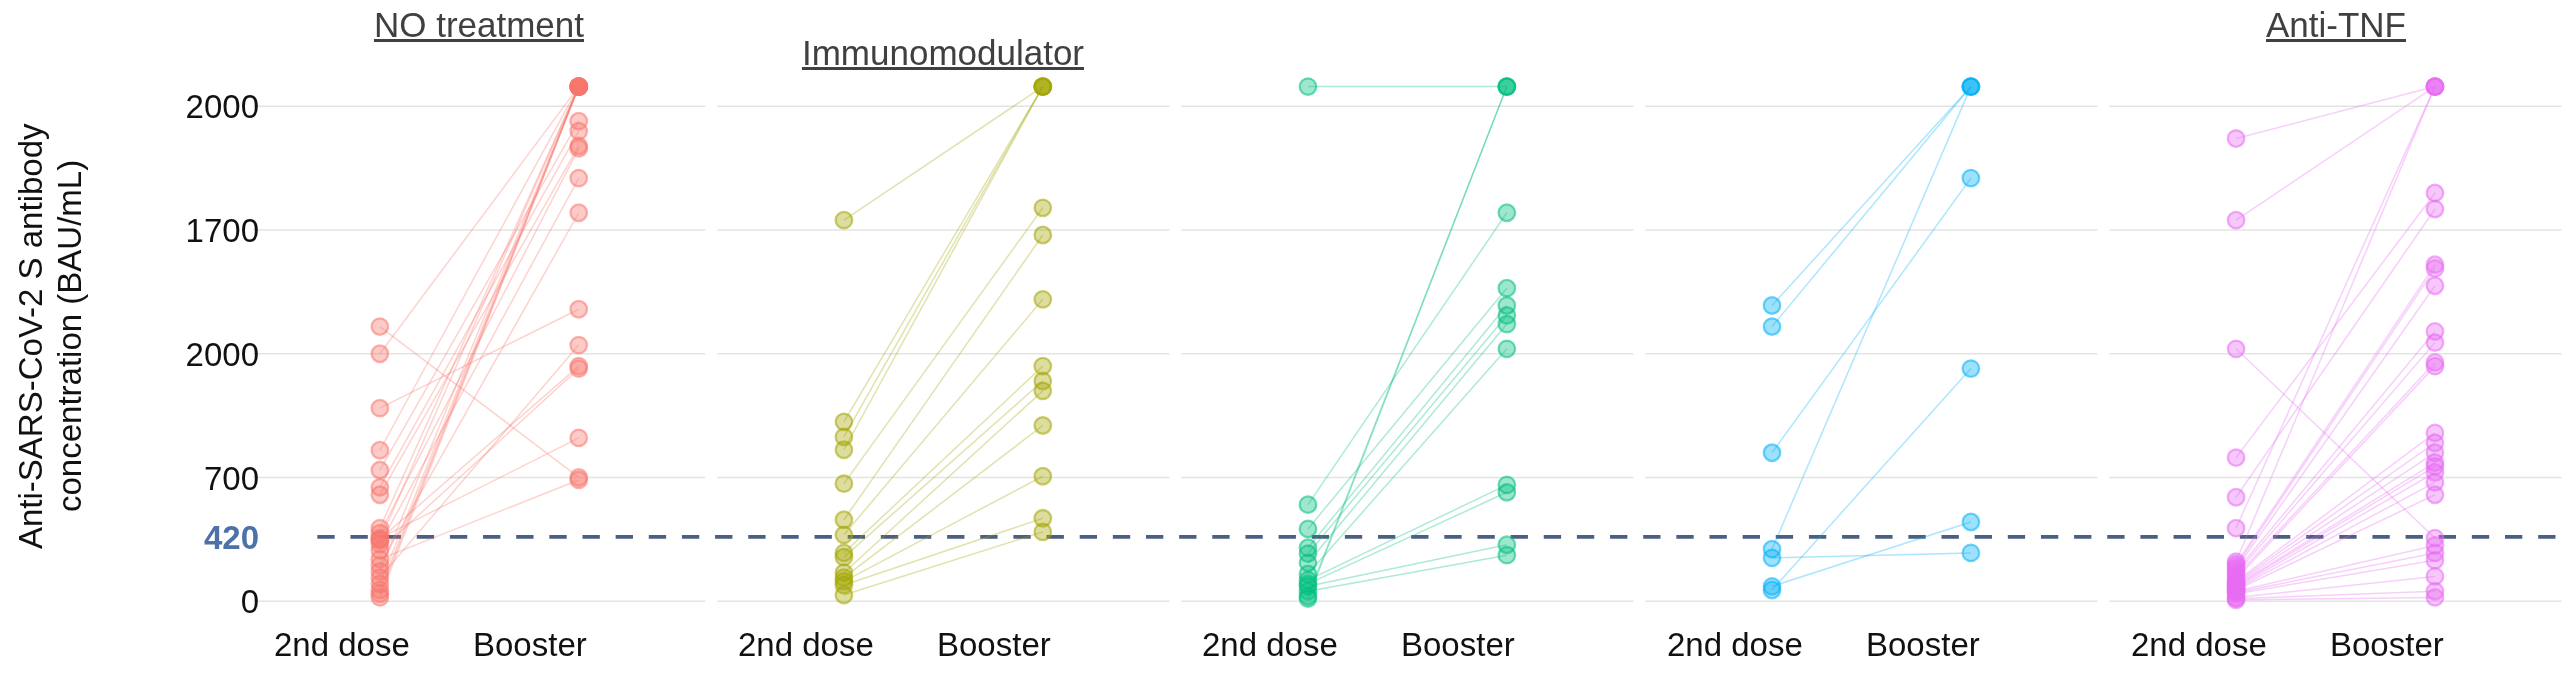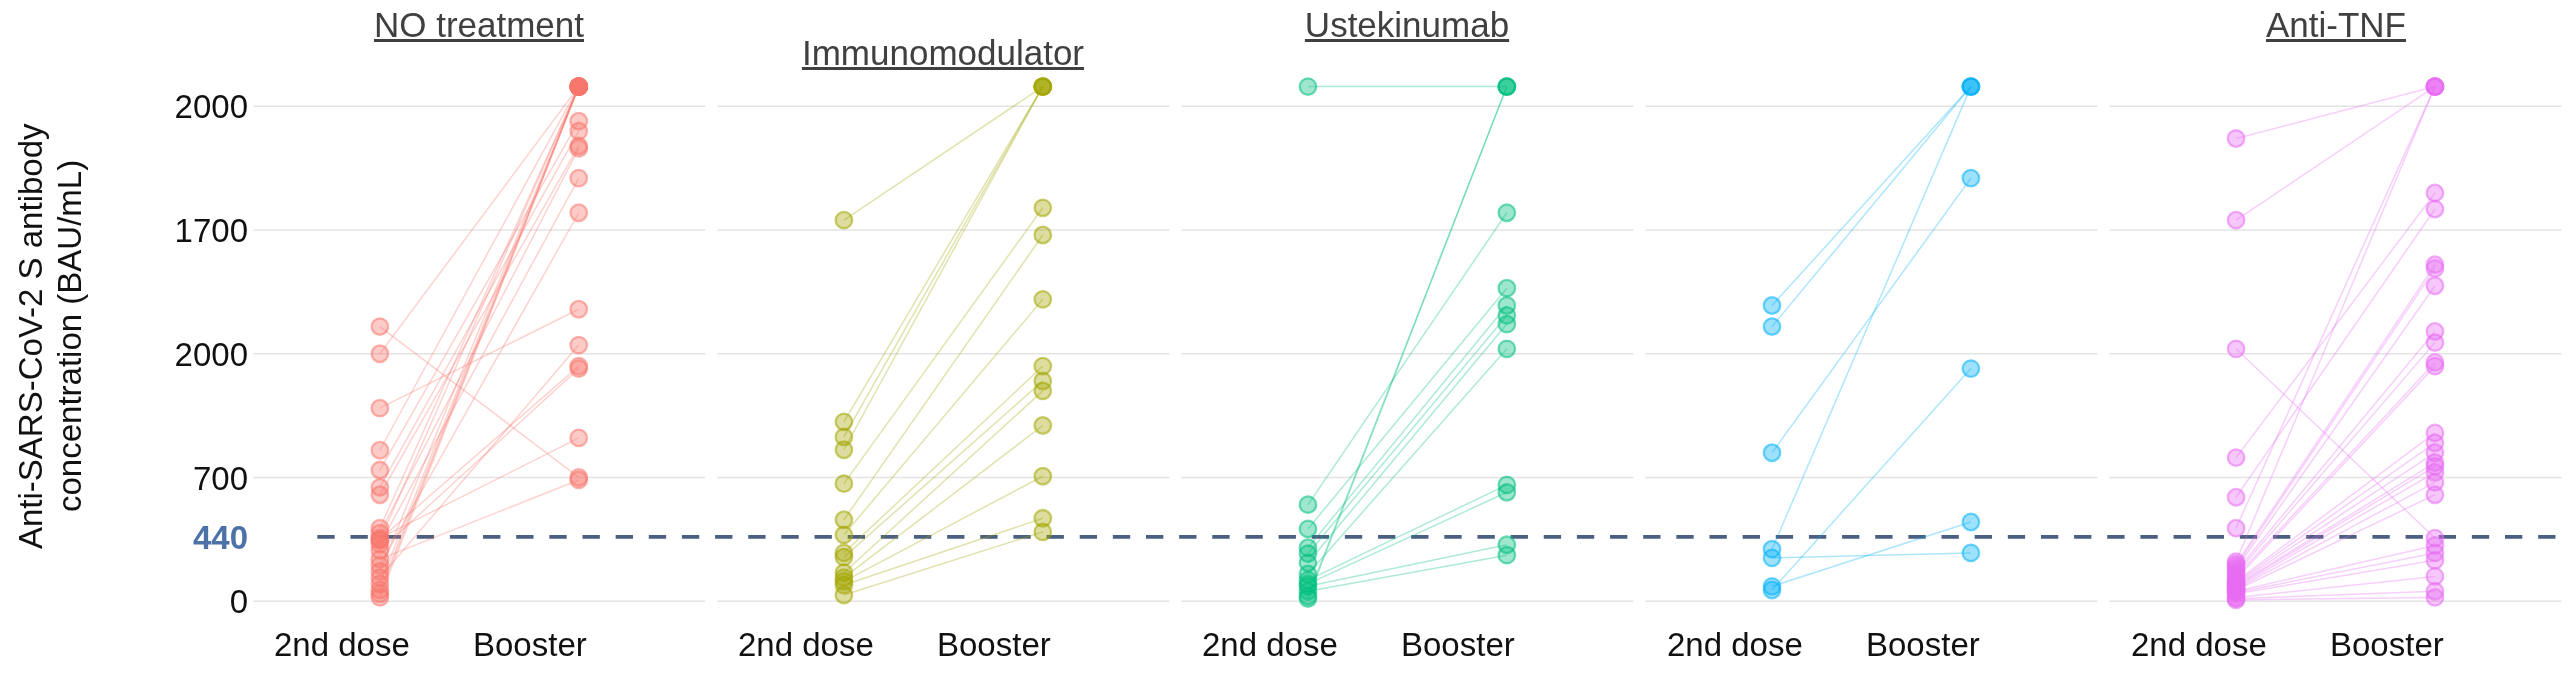--- a/index.html
+++ b/index.html
@@ -6,21 +6,21 @@
   body{width:2576px;height:678px;overflow:hidden;font-family:"Liberation Sans",sans-serif;}
   .fig{position:relative;width:2576px;height:678px;background:#ffffff;}
   #plot{position:absolute;left:0;top:0;}
   .yaxis-title{
     position:absolute;left:9px;top:72px;height:528px;width:84px;
     writing-mode:vertical-rl;transform:rotate(180deg);
     display:flex;align-items:center;justify-content:center;
     font-size:33px;line-height:1.18;color:#111;text-align:center;white-space:nowrap;
   }
   .ytick{
-    position:absolute;left:81px;width:167px;text-align:right;
+    position:absolute;left:92px;width:167px;text-align:right;
     font-size:33px;line-height:41px;color:#111;
   }
   .ytick.threshold{font-weight:bold;}
   .panel-title{
     position:absolute;top:4.5px;width:452px;text-align:center;
     font-size:35px;color:#404040;white-space:nowrap;text-decoration:underline;
   }
   .xtick{
     position:absolute;top:626px;width:211px;text-align:left;
     font-size:33px;color:#111;white-space:nowrap;
@@ -316,26 +316,25 @@
     <div>
       <div>Anti-SARS-CoV-2 S antibody</div>
       <div>concentration (BAU/mL)</div>
     </div>
   </div>
 
   <div class="ytick" style="top:86px;">2000</div>
   <div class="ytick" style="top:210px;">1700</div>
   <div class="ytick" style="top:334px;">2000</div>
   <div class="ytick" style="top:458px;">700</div>
-  <div class="ytick threshold" style="top:517px;color:#4C72A8;">440</div>
+  <div class="ytick threshold" style="top:517px;color:#4C72A8;">420</div>
   <div class="ytick" style="top:581px;">0</div>
 
   <div class="panel-title" style="left:253px;">NO treatment</div>
   <div class="panel-title" style="left:717px;margin-top:28px;">Immunomodulator</div>
-  <div class="panel-title" style="left:1181px;">Ustekinumab</div>
   <div class="panel-title" style="left:2110px;">Anti-TNF</div>
 
   <div class="xtick" style="left:274px;">2nd dose</div>
   <div class="xtick" style="left:473px;">Booster</div>
   <div class="xtick" style="left:738px;">2nd dose</div>
   <div class="xtick" style="left:937px;">Booster</div>
   <div class="xtick" style="left:1202px;">2nd dose</div>
   <div class="xtick" style="left:1401px;">Booster</div>
   <div class="xtick" style="left:1667px;">2nd dose</div>
   <div class="xtick" style="left:1866px;">Booster</div>

